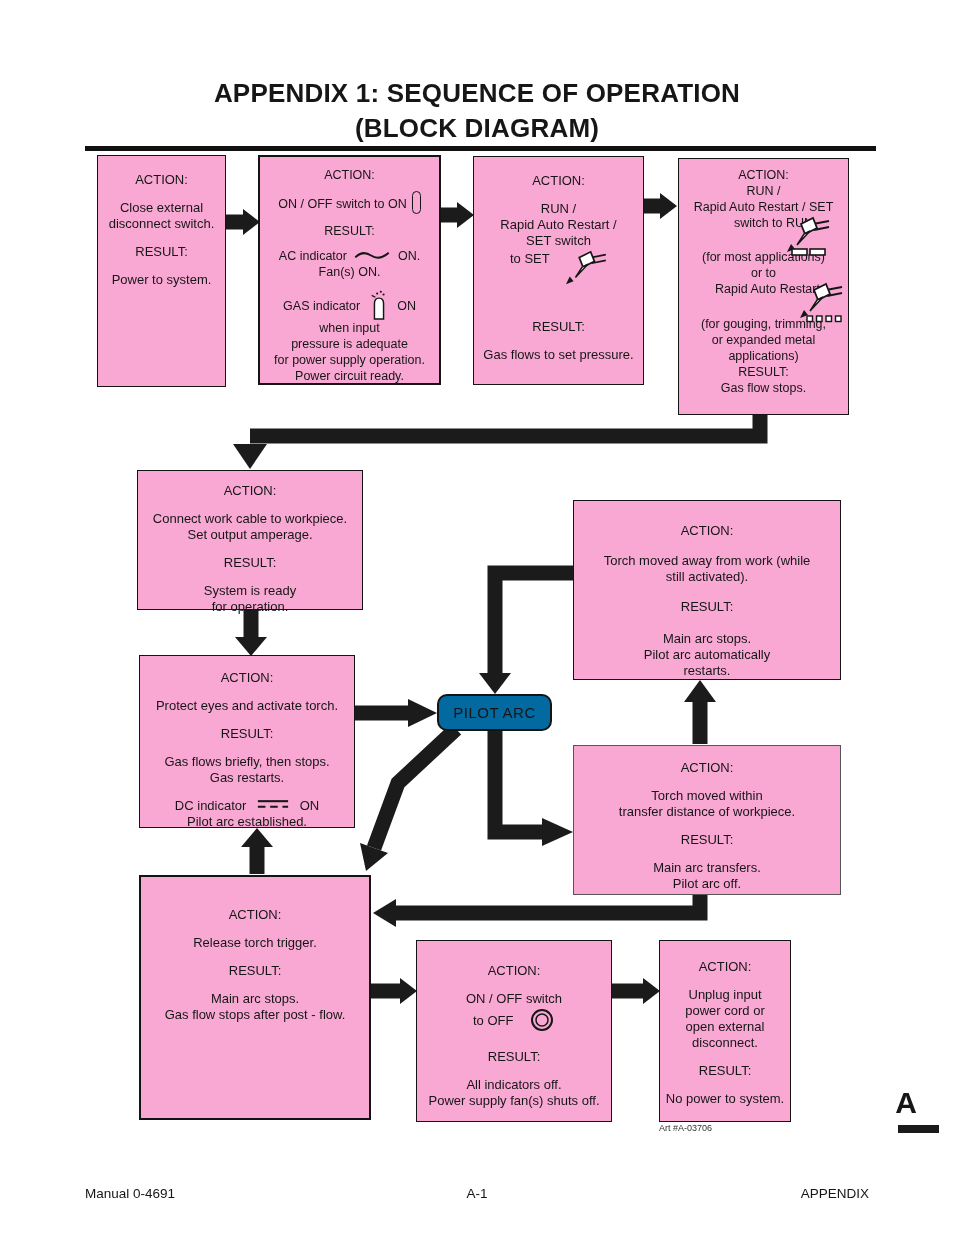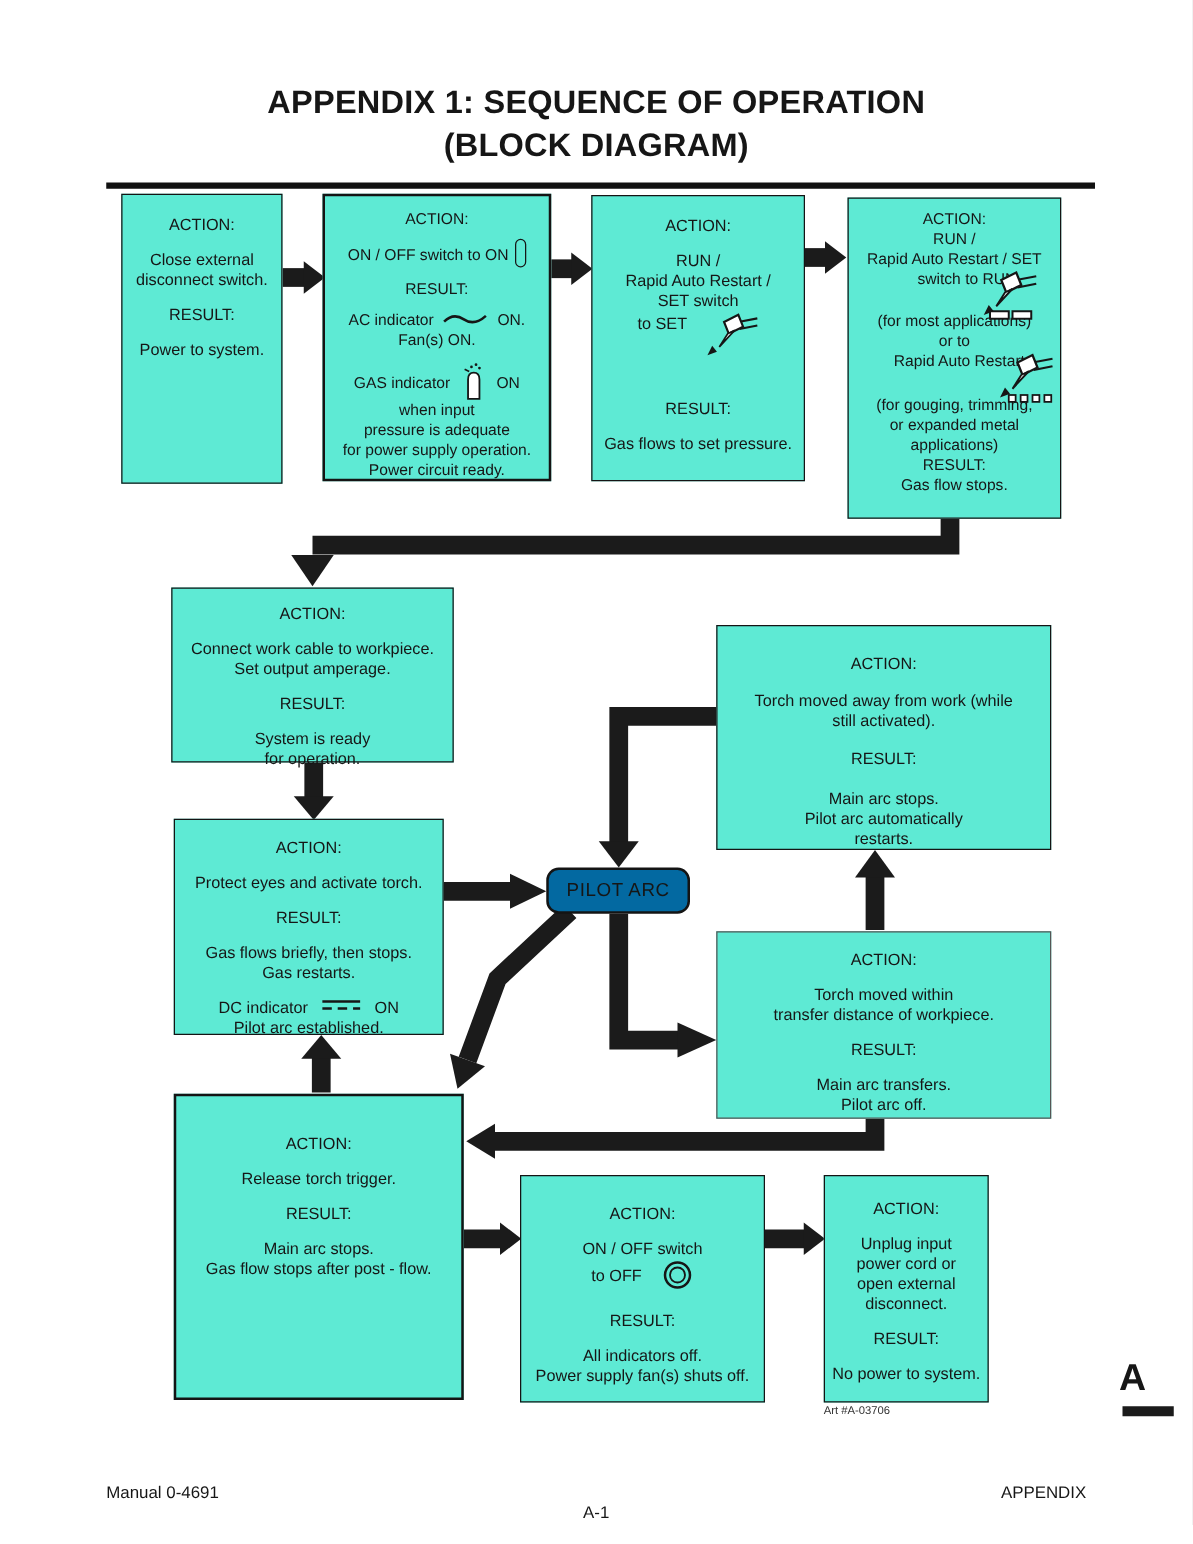--- a/index.html
+++ b/index.html
@@ -2,25 +2,25 @@
 <html><head>
 <meta charset="utf-8">
 <style>
   * { margin:0; padding:0; box-sizing:border-box; }
   html,body { background:#e8e8e8; }
   .page {
     position:relative; width:954px; height:1235px; background:#ffffff;
     font-family:"Liberation Sans","DejaVu Sans",sans-serif; color:#161616;
     margin:0 auto; overflow:hidden;
   }
-  .title { position:absolute; top:64px; left:0; width:100%; text-align:center;
+  .title { position:absolute; top:76px; left:0; width:100%; text-align:center;
     font-weight:bold; font-size:26px; line-height:35px; letter-spacing:0.2px; }
   .title-rule { position:absolute; top:146px; left:85px; width:791px; height:5px; background:#111; }
 
-  .box { position:absolute; border:1.5px solid #141414; background:#5eead4;
+  .box { position:absolute; border:1.5px solid #141414; background:#f9a8d4;
     text-align:center; font-size:13px; line-height:16px; }
   .box .lbl { margin:12px 0; }
   .ln { white-space:nowrap; }
 
   .arrows { position:absolute; left:0; top:0; pointer-events:none; }
   .arrows * { stroke:#1b1b1b; }
   .arrows .sh { fill:none; stroke-width:15px; stroke-linejoin:miter; }
   .arrows .hd { fill:#1b1b1b; stroke:none; }
 
   .pilot { position:absolute; left:437px; top:694px; width:115px; height:37px;
@@ -38,21 +38,21 @@
   .b4-icon { position:absolute; }
 
   .art { position:absolute; top:1123px; left:659px; width:132px; text-align:left;
     font-size:9px; color:#333; }
   .tab-a { position:absolute; top:1086px; left:873px; width:66px; text-align:center;
     font-size:30px; font-weight:bold; }
   .tab-rule { position:absolute; top:1125px; left:898px; width:41px; height:8px; background:#1b1b1b; }
 
   .footer { position:absolute; top:1186px; left:85px; width:784px; font-size:13.5px; }
   .footer .fl { position:absolute; left:0; }
-  .footer .fc { position:absolute; left:0; width:100%; text-align:center;margin-top:16px; }
+  .footer .fc { position:absolute; left:0; width:100%; text-align:center; }
   .footer .fr { position:absolute; right:0;margin-left:32px; }
 </style>
 </head>
 <body>
 
 <div class="page">
 
   <svg width="0" height="0" style="position:absolute" aria-hidden="true">
     <defs>
       <g id="g-torch">

